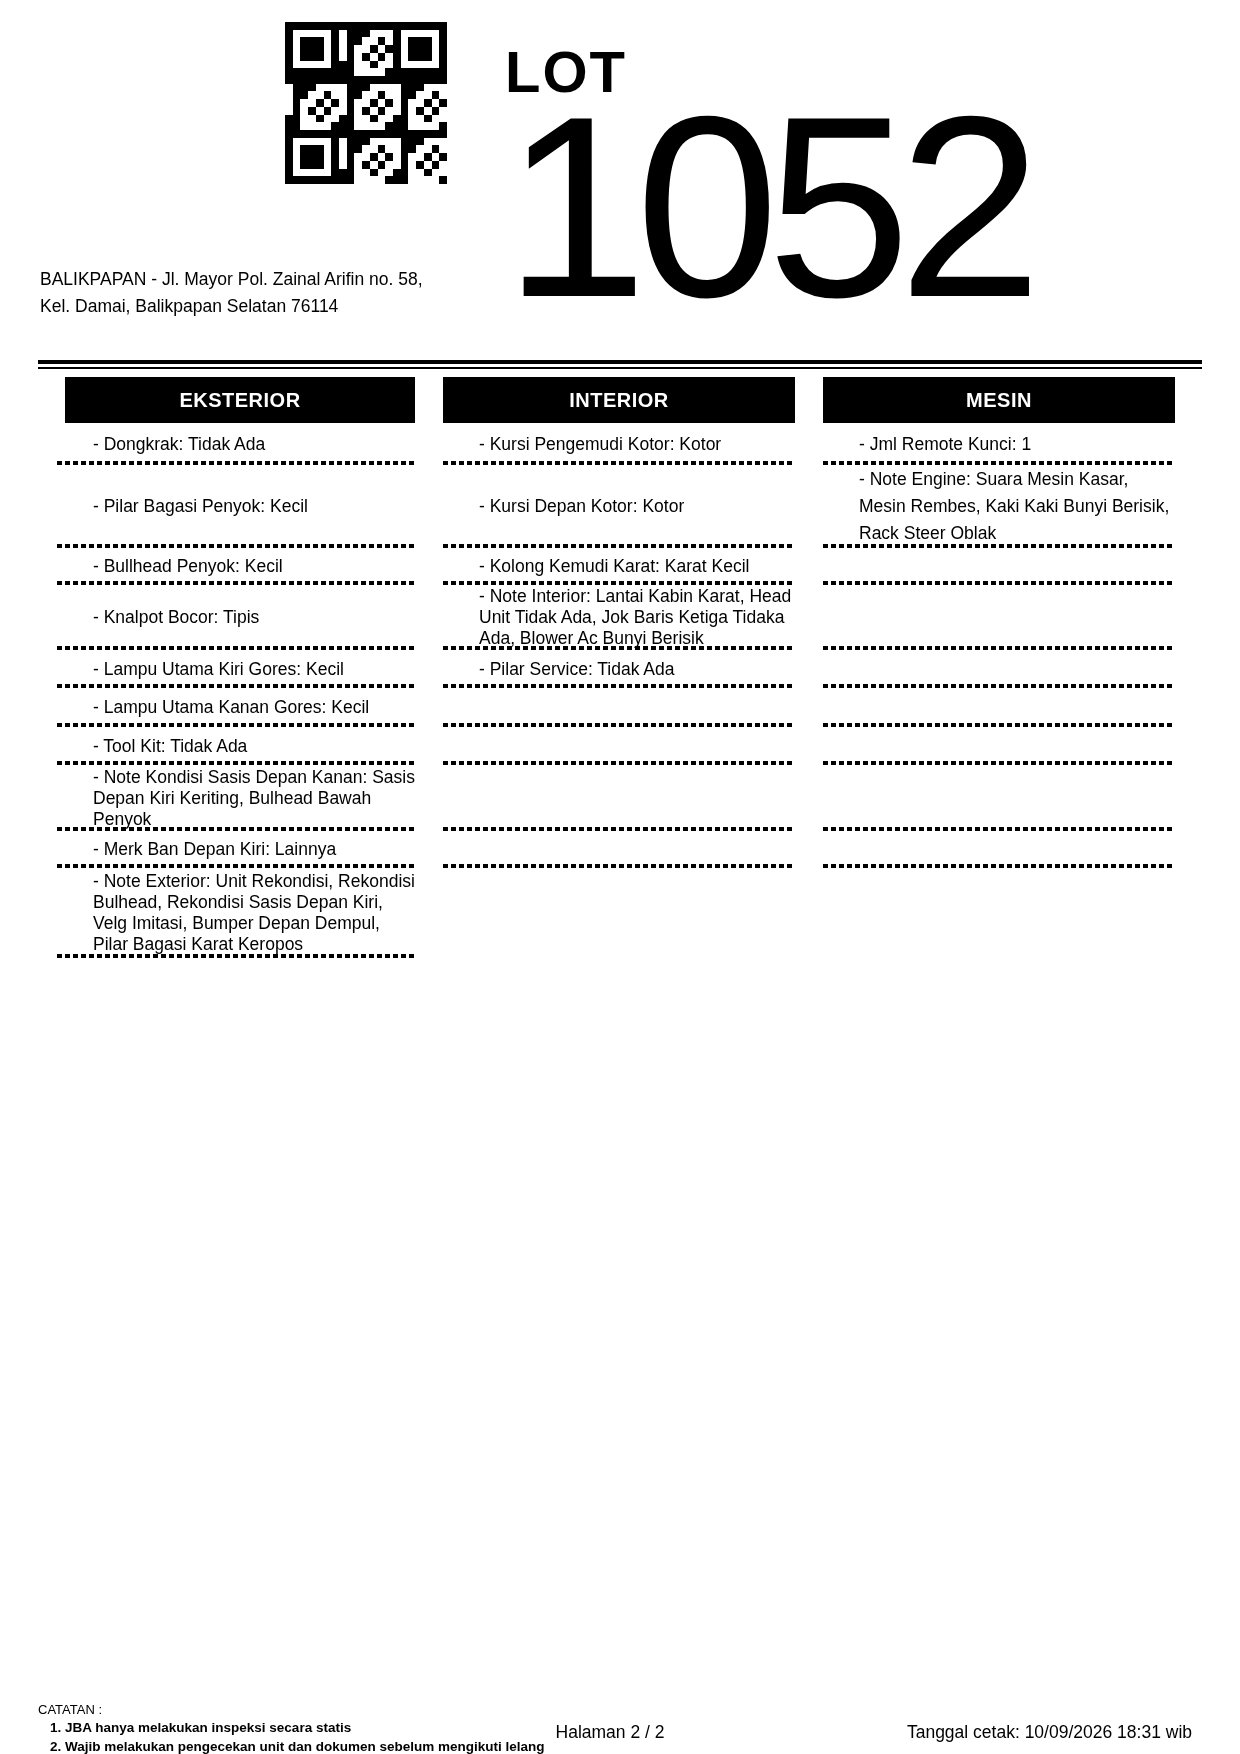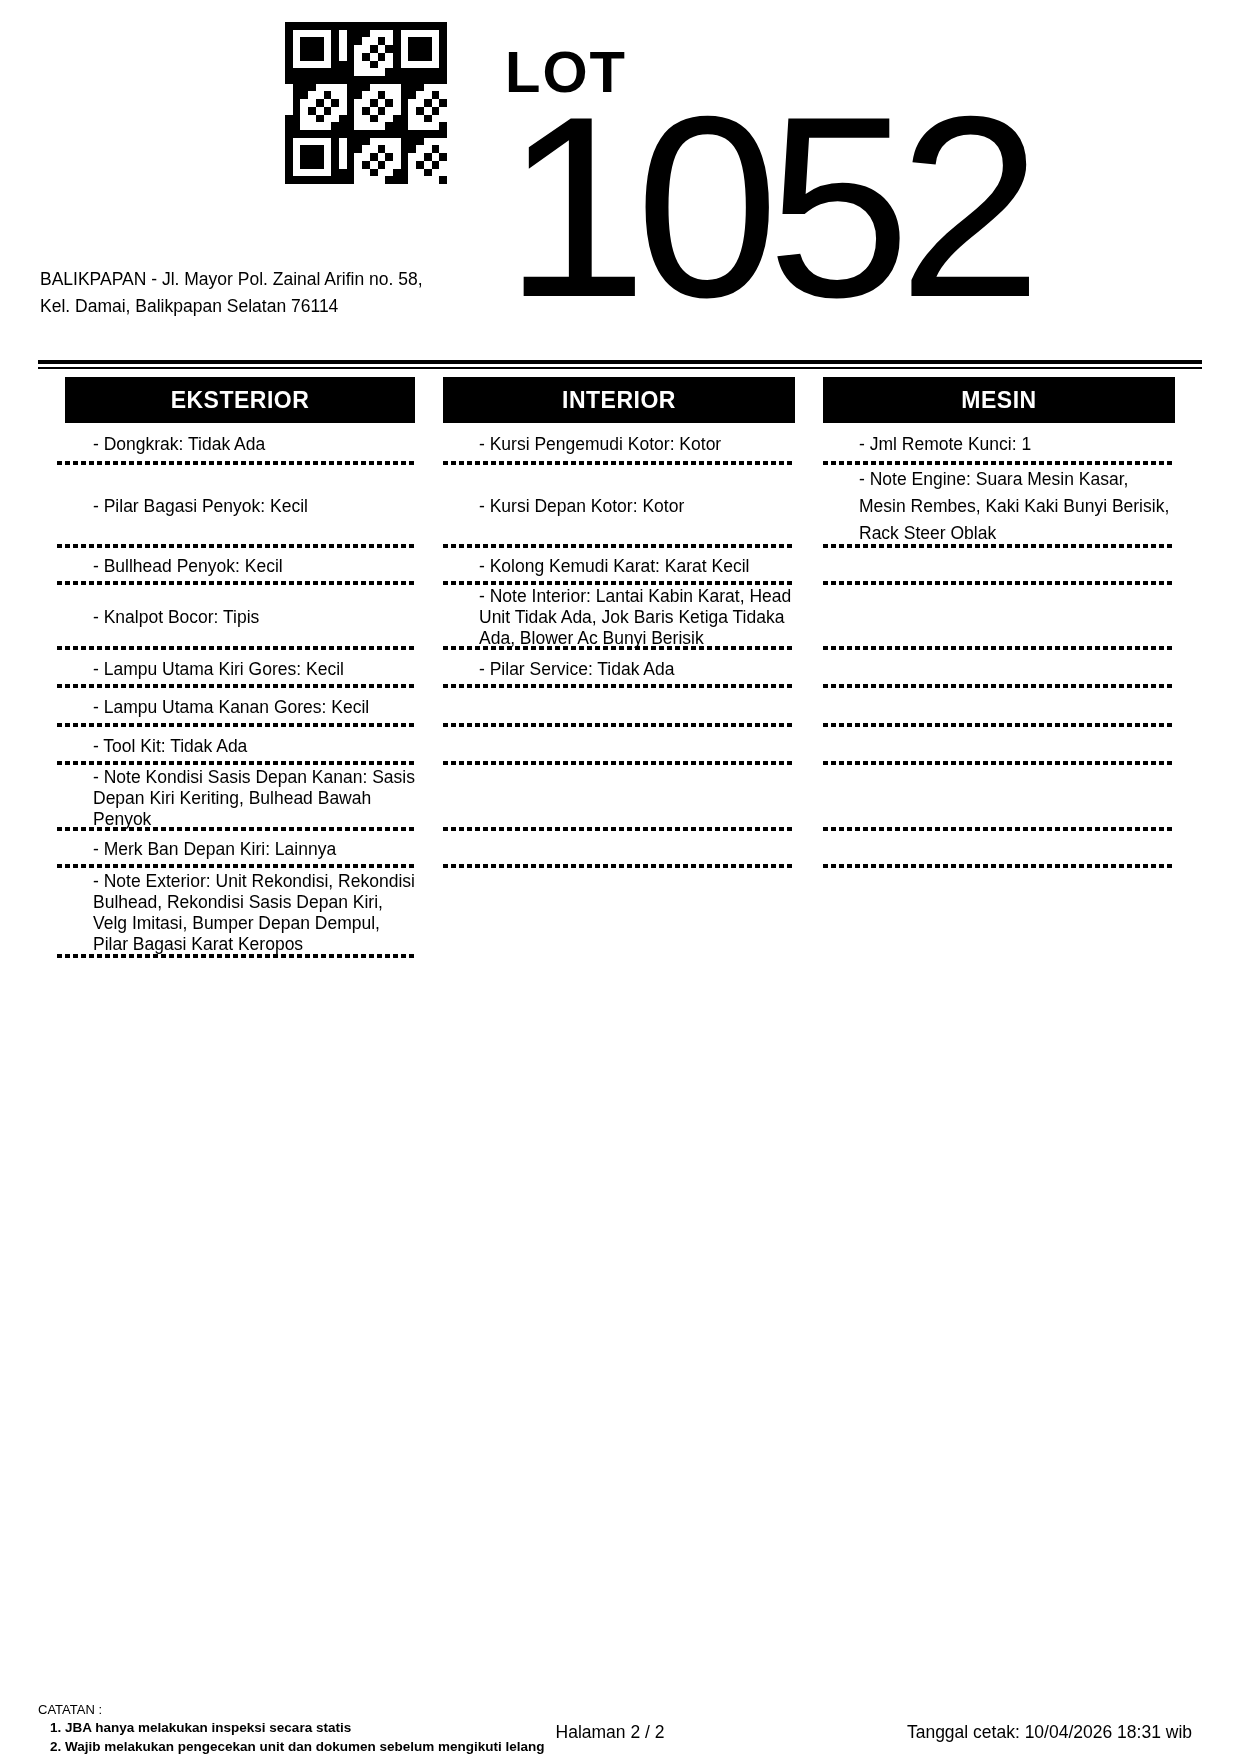--- a/index.html
+++ b/index.html
@@ -12,21 +12,21 @@
   .lot-label{position:absolute;left:505px;top:40px;font-size:58px;line-height:1.1;font-weight:bold;letter-spacing:2px;}
   .lot-number{position:absolute;left:504px;top:78px;font-size:258px;line-height:1;font-weight:normal;letter-spacing:-12px;text-align:center;}
   .address{position:absolute;left:40px;top:266px;font-size:17.5px;line-height:27px;}
 
   .double-rule{position:absolute;left:38px;top:360px;width:1164px;height:9px;
                border-top:4px solid #000;border-bottom:2px solid #000;box-sizing:border-box;}
 
   
   .columns{position:absolute;left:57px;top:377px;display:grid;
            grid-template-columns:358px 352px 352px;column-gap:28px;}
-  .colbar{height:46px;background:#000;color:#fff;font-weight:bold;font-size:23px;
+  .colbar{height:46px;background:#000;color:#fff;font-weight:bold;font-size:20px;
           display:flex;align-items:center;justify-content:center;letter-spacing:0.5px;}
   .bar-inset{margin-left:8px;}
   .cell{position:relative;display:flex;align-items:center;}
   .cell::after{content:"";position:absolute;left:0;right:0;bottom:0;height:4px;
                background:repeating-linear-gradient(90deg,#000 0 5px,transparent 5px 8px);}
   .cell.nl::after{display:none;}
   .ct{font-size:17.5px;line-height:21px;margin-left:36px;}
   #colM .r1 .ct{line-height:27px;}
   .r0{height:42px}.r1{height:83px}.r2{height:37px}.r3{height:65px}.r4{height:38px}
   .r5{height:39px}.r6{height:38px}.r7{height:66px}.r8{height:37px}.r9{height:90px}
@@ -410,15 +410,15 @@
         </div>
     </div>
   </div>
 
   <div class="catatan">
     <div>CATATAN :</div>
     <div class="n">1. JBA hanya melakukan inspeksi secara statis</div>
     <div class="n">2. Wajib melakukan pengecekan unit dan dokumen sebelum mengikuti lelang</div>
   </div>
   <div class="page-indicator">Halaman 2 / 2</div>
-  <div class="print-date">Tanggal cetak: 10/04/2026 18:31 wib</div>
+  <div class="print-date">Tanggal cetak: 10/09/2026 18:31 wib</div>
 
 </div>
 
 </body></html>

